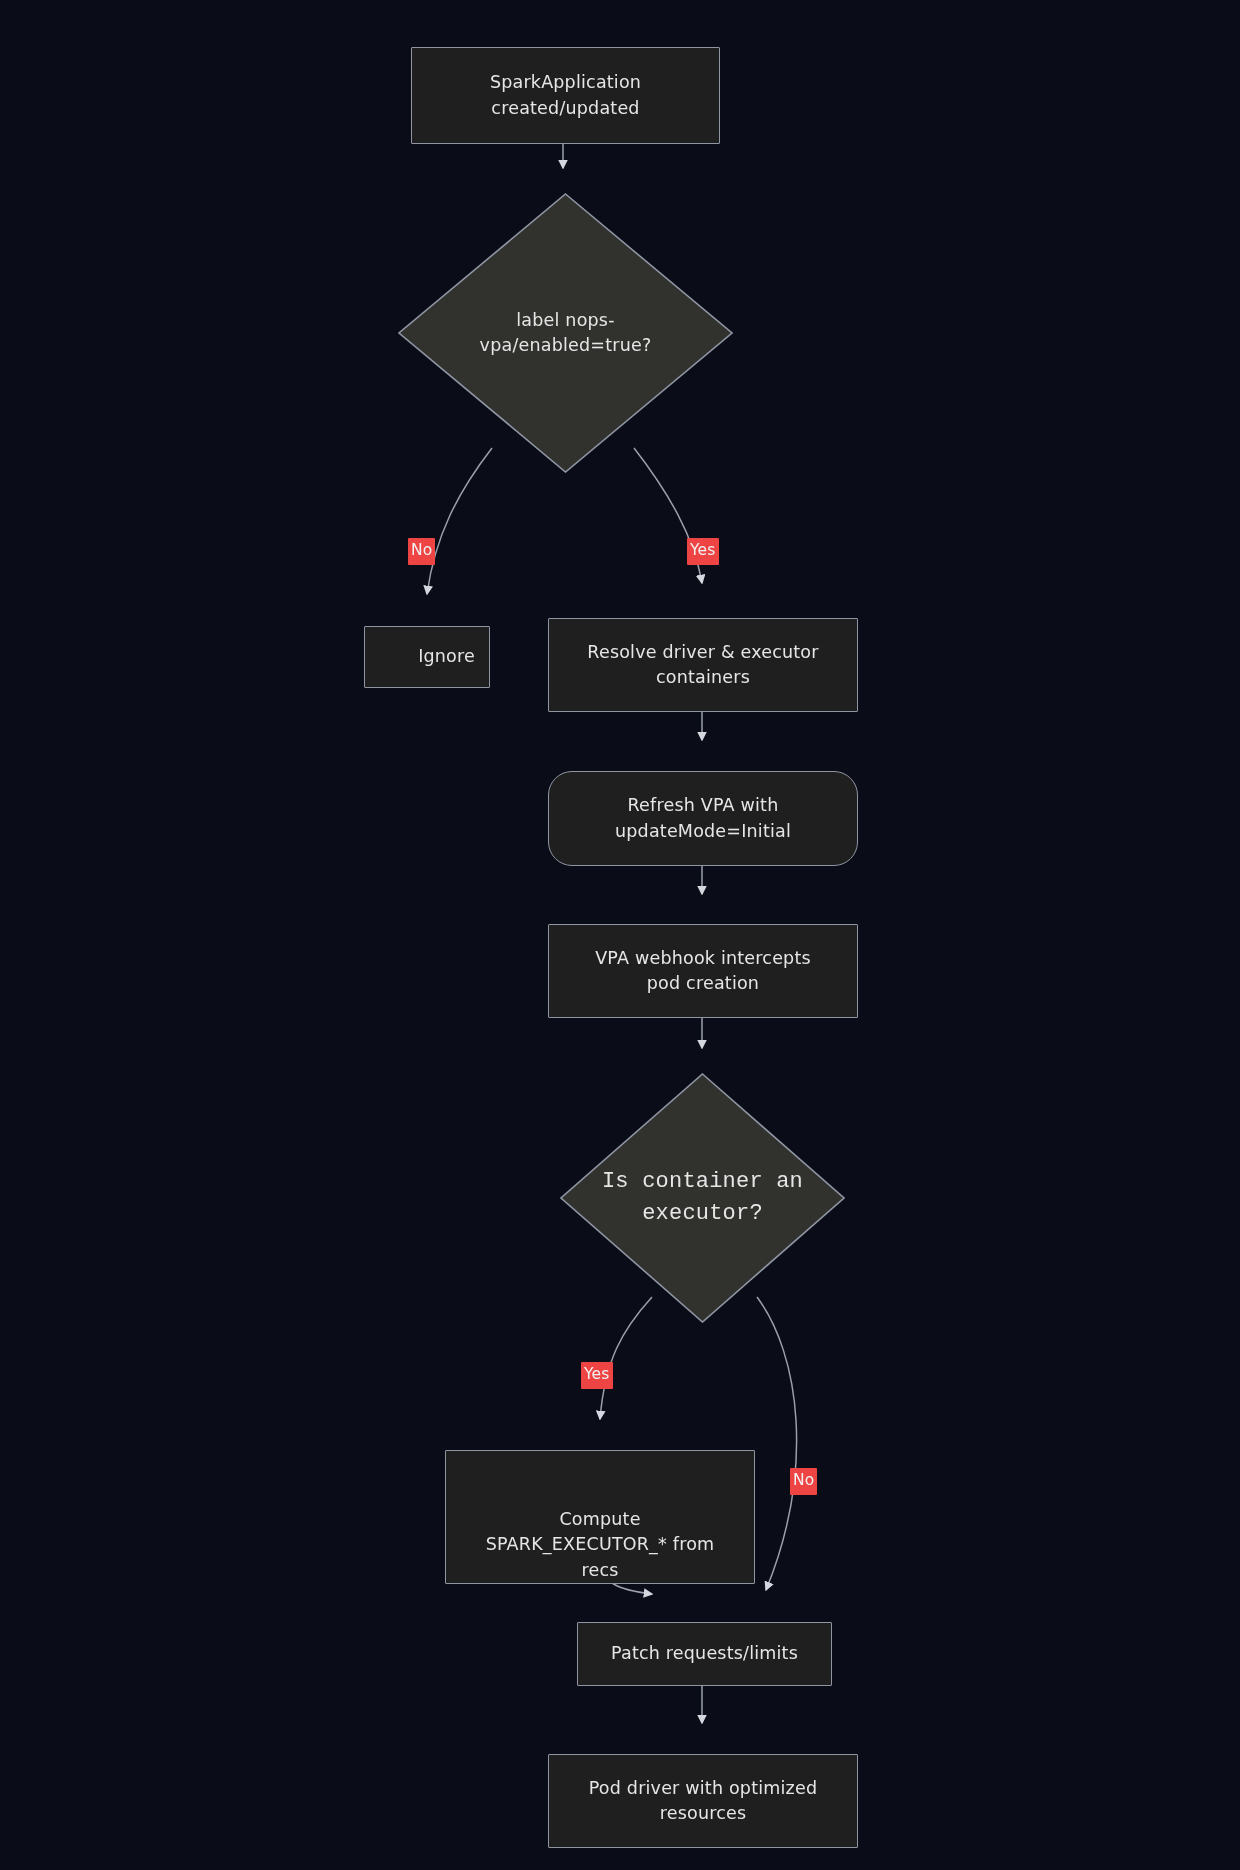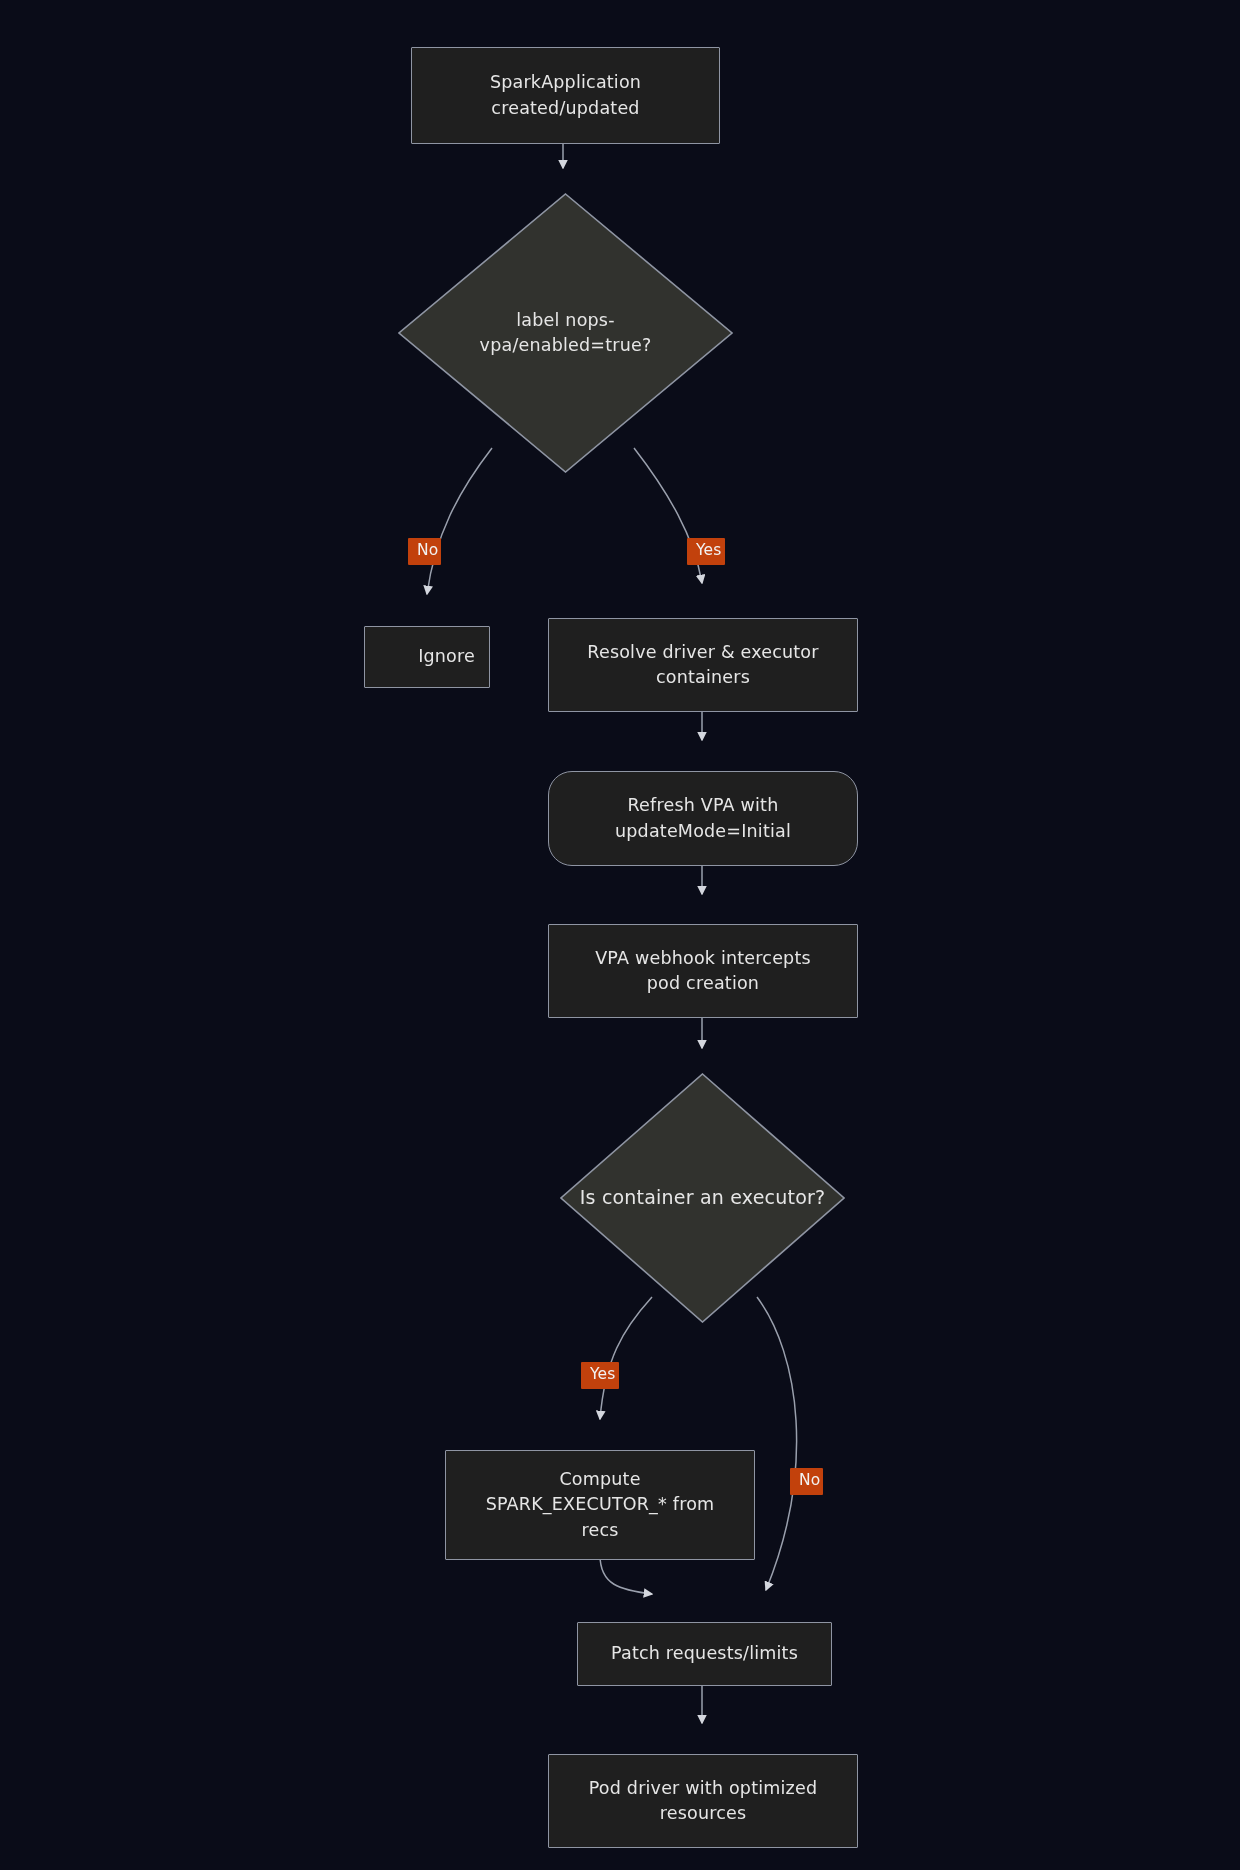--- a/index.html
+++ b/index.html
@@ -56,25 +56,25 @@
     width: 100%; height: 100%;
   }
   .node.diamond .node-label {
     position: relative;
     z-index: 2;
     white-space: pre-line;
     padding: 0 6px;
   }
   .edge-label {
     position: absolute;
-    background: #c2410c;
+    background: #ef4444;
     color: #f2f2f2;
     font-size: 15.5px;
     line-height: 1;
-    padding: 5px 3px 6px 9px;
+    padding: 5px 3px 6px 3px;
     letter-spacing: 0.2px;
     border-radius: 1px;
     white-space: nowrap;
   }
 </style>
 </head>
 <body>
 
 <div id="canvas">
 
@@ -143,32 +143,32 @@
 
   <div class="node rect" style="left:548px; top:899px; width:310px; height:94px;">
     <span class="node-label">VPA webhook intercepts
 pod creation</span>
   </div>
 
   <div class="node diamond" style="left:560px; top:1048px; width:285px; height:250px;">
     <svg class="diamond-shape" viewBox="0 0 285 250" preserveAspectRatio="none">
       <polygon points="142.5,1 284,125 142.5,249 1,125" fill="#31322e" stroke="#8f95a3" stroke-width="1.6"></polygon>
     </svg>
-    <span class="node-label" style="font-size:19px;">Is container an executor?</span>
+    <span class="node-label" style="font-size:22px;font-family:Liberation Mono, monospace;">Is container an executor?</span>
   </div>
 
   <div class="edge-label" style="left:581px; top:1362px;">
     <span>Yes</span>
   </div>
 
   <div class="edge-label" style="left:790px; top:1468px;">
     <span>No</span>
   </div>
 
-  <div class="node rect" style="left:445px; top:1425px; width:310px; height:110px;">
+  <div class="node rect" style="left:445px; top:1425px; width:310px; height:134px;align-items:flex-end;">
     <span class="node-label">Compute
 SPARK_EXECUTOR_* from
 recs</span>
   </div>
 
   <div class="node rect" style="left:577px; top:1597px; width:255px; height:64px;">
     <span class="node-label">Patch requests/limits</span>
   </div>
 
   <div class="node rect" style="left:548px; top:1729px; width:310px; height:94px;">

